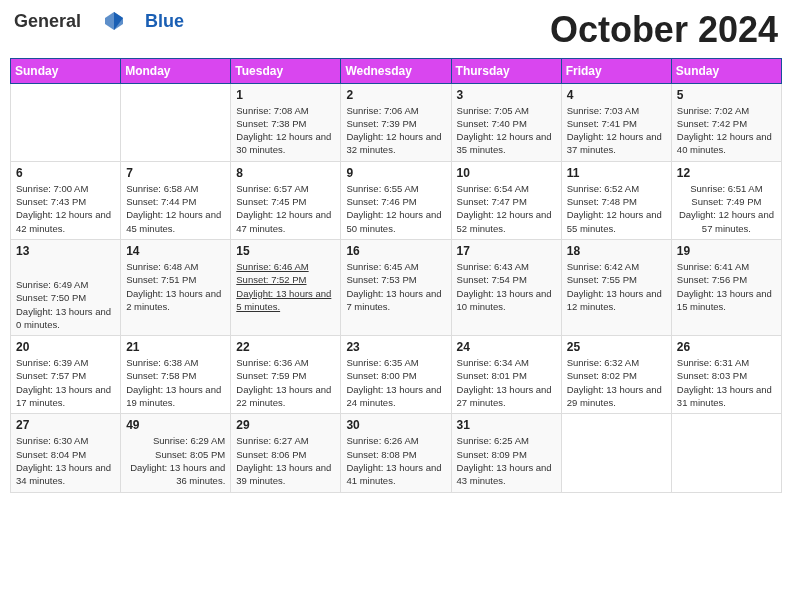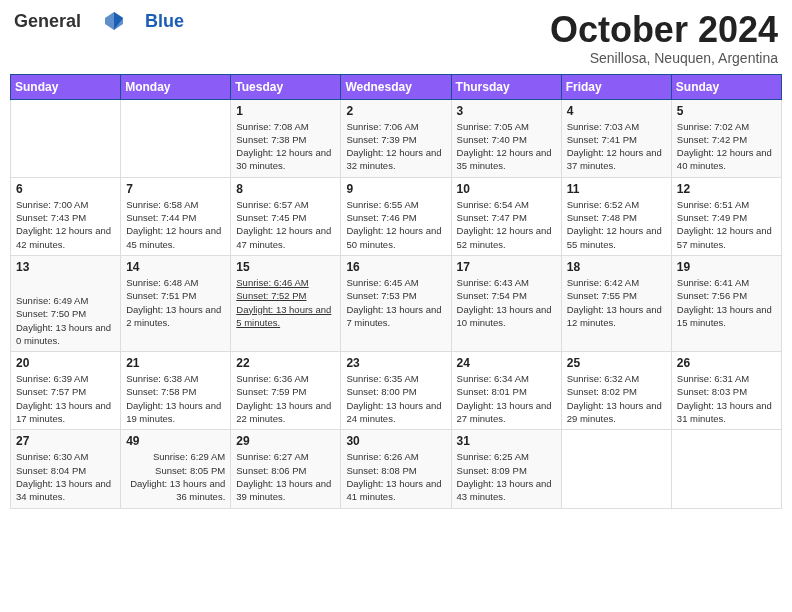--- a/index.html
+++ b/index.html
@@ -49,21 +49,21 @@
     .subtitle {
       font-size: 14px;
       color: #555;
     }
     .calendar {
       width: 100%;
       border-collapse: collapse;
       font-size: 10px;
     }
     .calendar thead th {
-      background-color: #8b5cf6;
+      background-color: #d946ef;
       color: #fff;
       font-size: 12px;
       font-weight: bold;
       padding: 5px 4px;
       text-align: left;
       border: 1px solid #1a4f9a;
     }
     .calendar tbody tr {
       border-bottom: 1px solid #ccc;
     }
@@ -104,21 +104,20 @@
   <div class="logo">
     <span class="logo-text-general">General</span>
     <svg class="logo-icon" viewBox="0 0 22 22">
       <path d="M11 2 L20 8 L20 14 L11 20 L2 14 L2 8 Z" fill="#1a5fb4" opacity="0.7"></path>
       <path d="M11 2 L20 8 L11 20 Z" fill="#1a5fb4"></path>
     </svg>
     <span class="logo-text-blue">Blue</span>
   </div>
   <div class="title-block">
     <div class="month-title">October 2024</div>
-    <div class="subtitle">Senillosa, Neuquen, Argentina</div>
   </div>
 </div>
 
 <table class="calendar">
   <thead>
     <tr>
     <th>Sunday</th>
         <th>Monday</th>
         <th>Tuesday</th>
         <th>Wednesday</th>
@@ -194,21 +193,21 @@
 Daylight: 12 hours and 52 minutes.</div>
         </td>
         <td>
           <span class="day-number">11</span>
           <div class="day-info" style="white-space: pre-line;">Sunrise: 6:52 AM
 Sunset: 7:48 PM
 Daylight: 12 hours and 55 minutes.</div>
         </td>
         <td>
           <span class="day-number">12</span>
-          <div class="day-info" style="white-space: pre-line;">Sunrise: 6:51 AM
+          <div class="day-info" style="white-space: pre-line; text-align: center;">Sunrise: 6:51 AM
 Sunset: 7:49 PM
 Daylight: 12 hours and 57 minutes.</div>
         </td>
       </tr>
       <tr>
         <td>
           <span class="day-number">13</span>
           <div class="day-info" style="white-space: pre-line; margin-top: 20px;">Sunrise: 6:49 AM
 Sunset: 7:50 PM
 Daylight: 13 hours and 0 minutes.</div>

